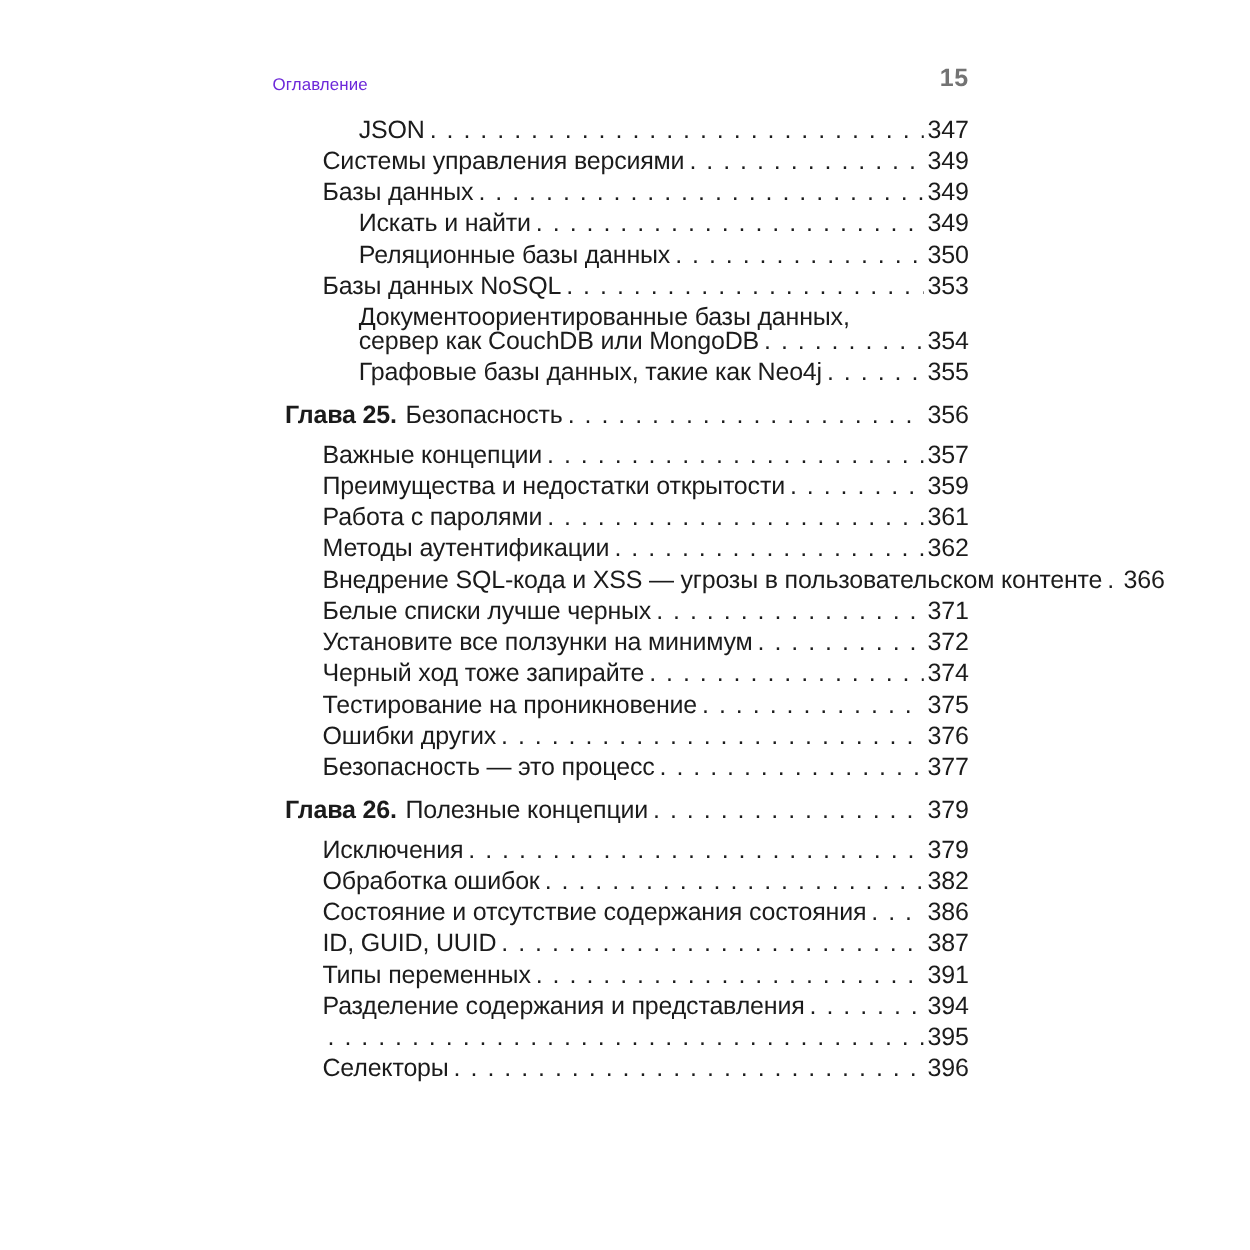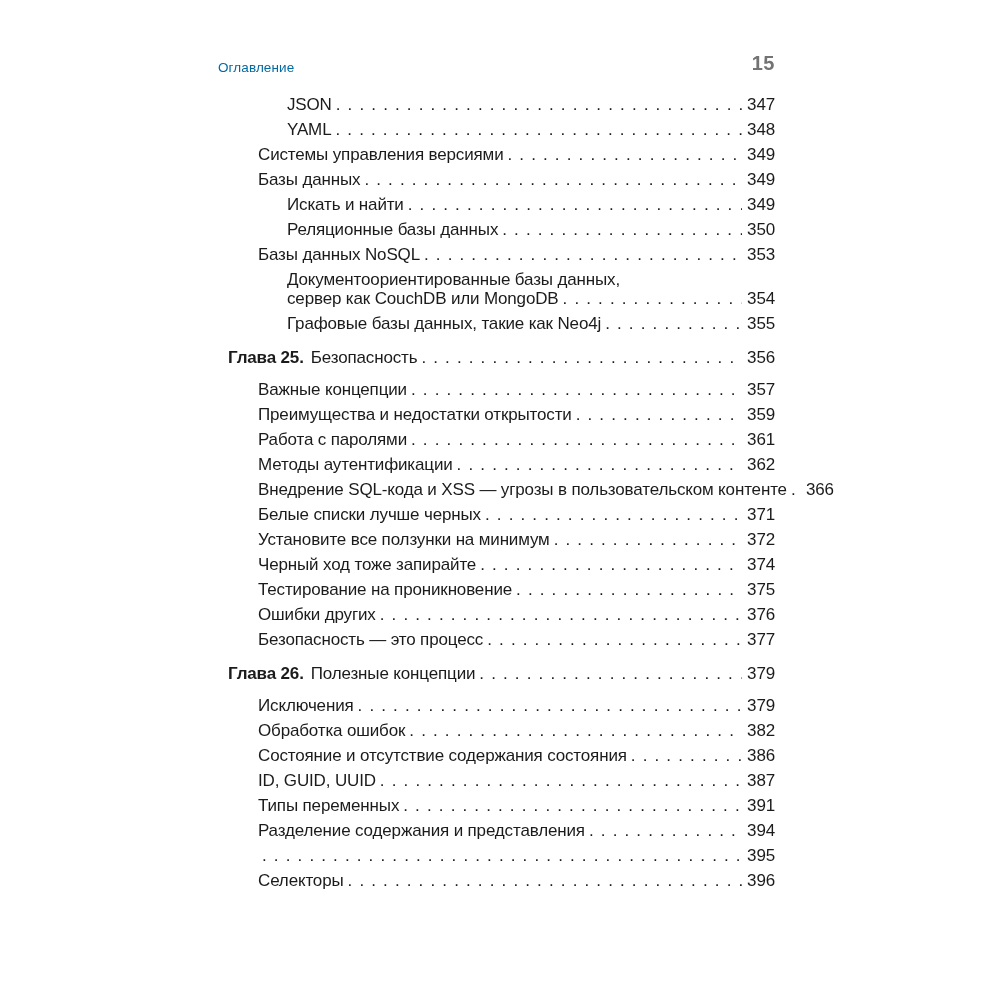--- a/index.html
+++ b/index.html
@@ -20,39 +20,39 @@
     position: absolute;
     left: 218px;
     top: 52px;
     width: 557px;
     display: flex;
     justify-content: space-between;
     align-items: flex-end;
   }
   .running-title {
     font-size: 13.5px;
-    color: #0369a1;
+    color: #6d28d9;
     letter-spacing: 0.1px;
   }
   .folio {
     font-size: 20px;
     font-weight: 700;
     color: #737373;
     letter-spacing: 0.5px;
   }
   .toc {
     position: absolute;
     left: 228px;
     top: 96px;
     width: 547px;
   }
   .row {
     display: flex;
     align-items: baseline;
-    font-size: 17px;
+    font-size: 20px;
     line-height: 17px;
     margin-bottom: 8px;
     letter-spacing: -0.15px;
   }
   .row.multi {
     display: block;
   }
   .multi .line {
     display: flex;
     align-items: baseline;
@@ -99,25 +99,20 @@
   <div class="page-header">
     <span class="running-title">Оглавление</span>
     <span class="folio">15</span>
   </div>
   <div class="toc">
       <div class="row level2">
         <span class="label">JSON</span>
         <span class="dots"></span>
         <span class="pagenum">347</span>
       </div>
-      <div class="row level2">
-        <span class="label">YAML</span>
-        <span class="dots"></span>
-        <span class="pagenum">348</span>
-      </div>
       <div class="row level1">
         <span class="label">Системы управления версиями</span>
         <span class="dots"></span>
         <span class="pagenum">349</span>
       </div>
       <div class="row level1">
         <span class="label">Базы данных</span>
         <span class="dots"></span>
         <span class="pagenum">349</span>
       </div>

